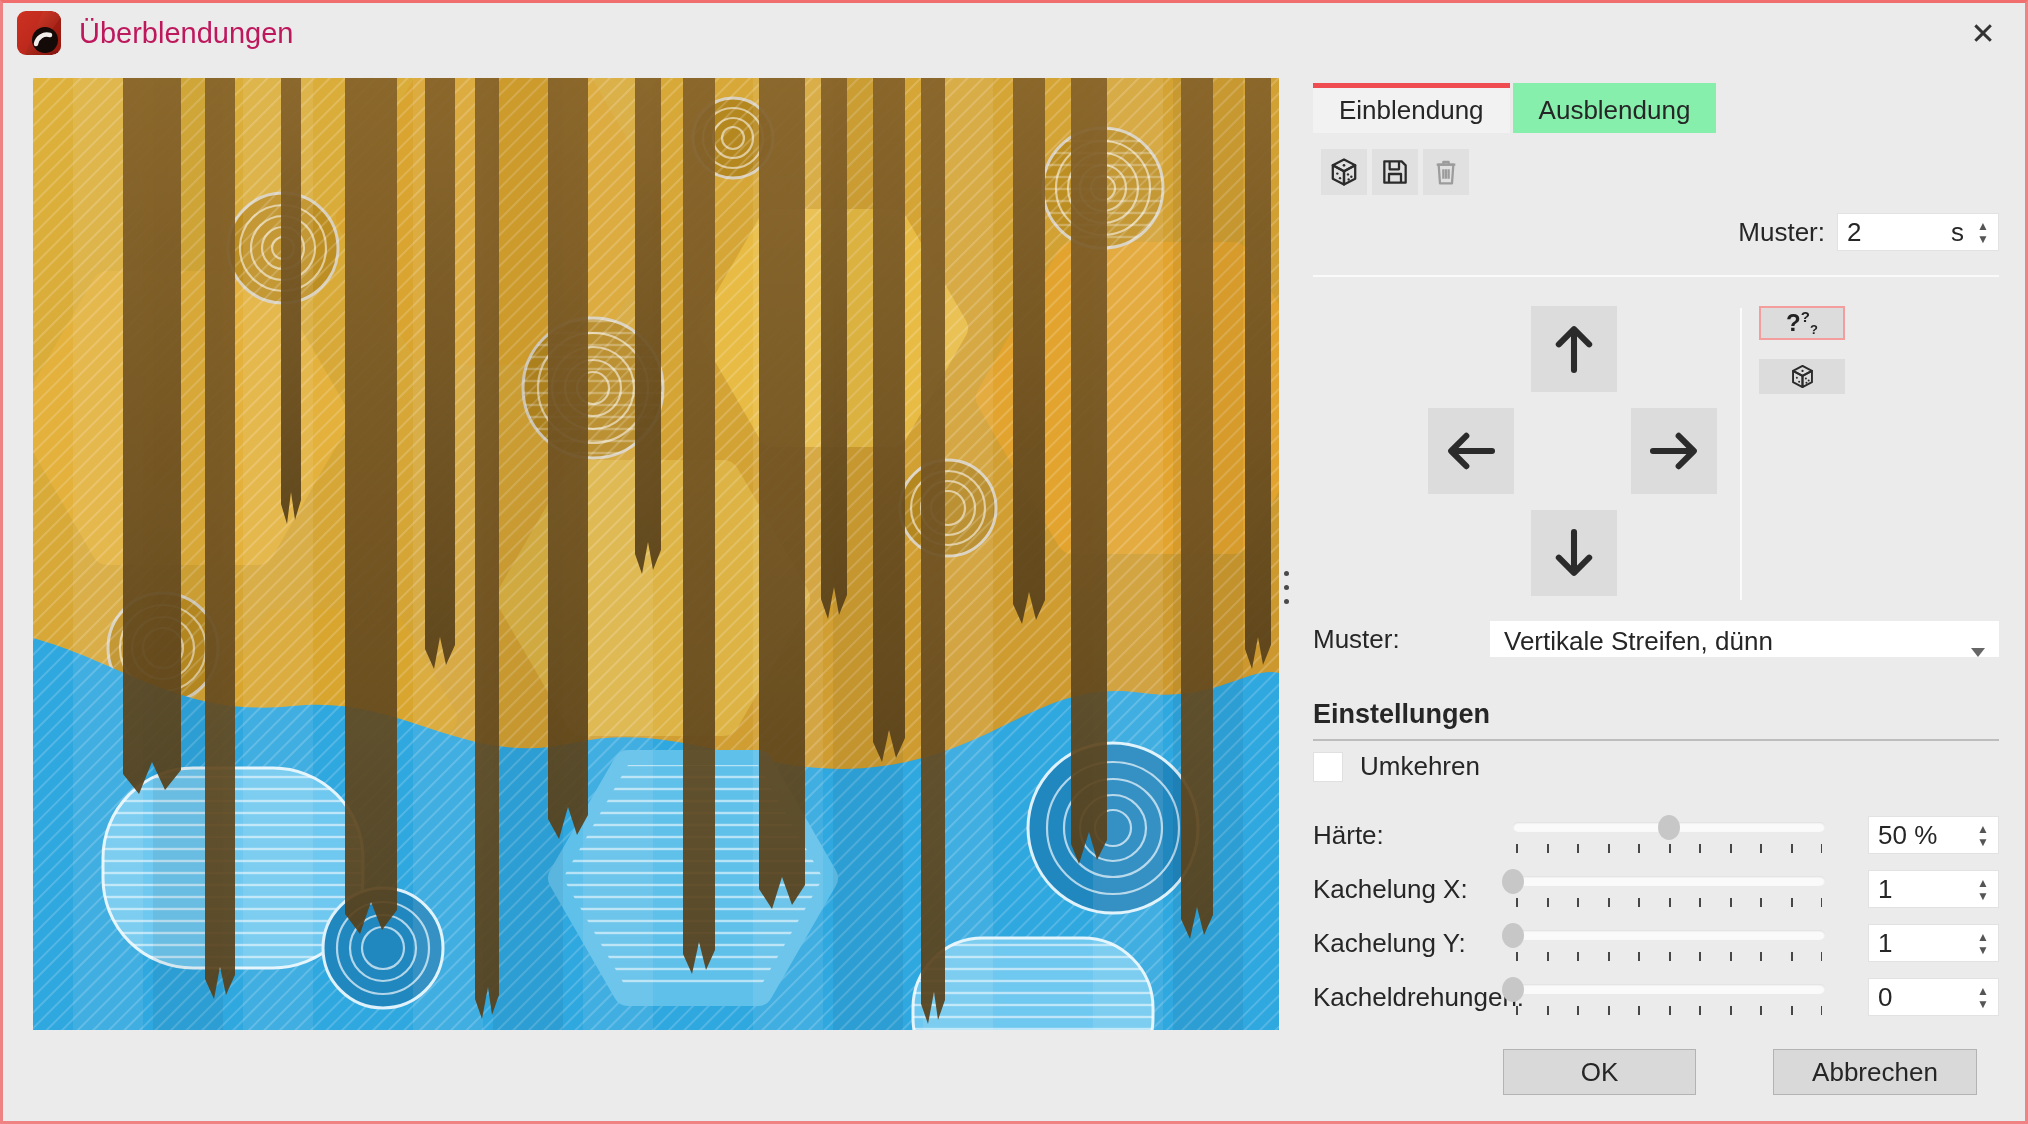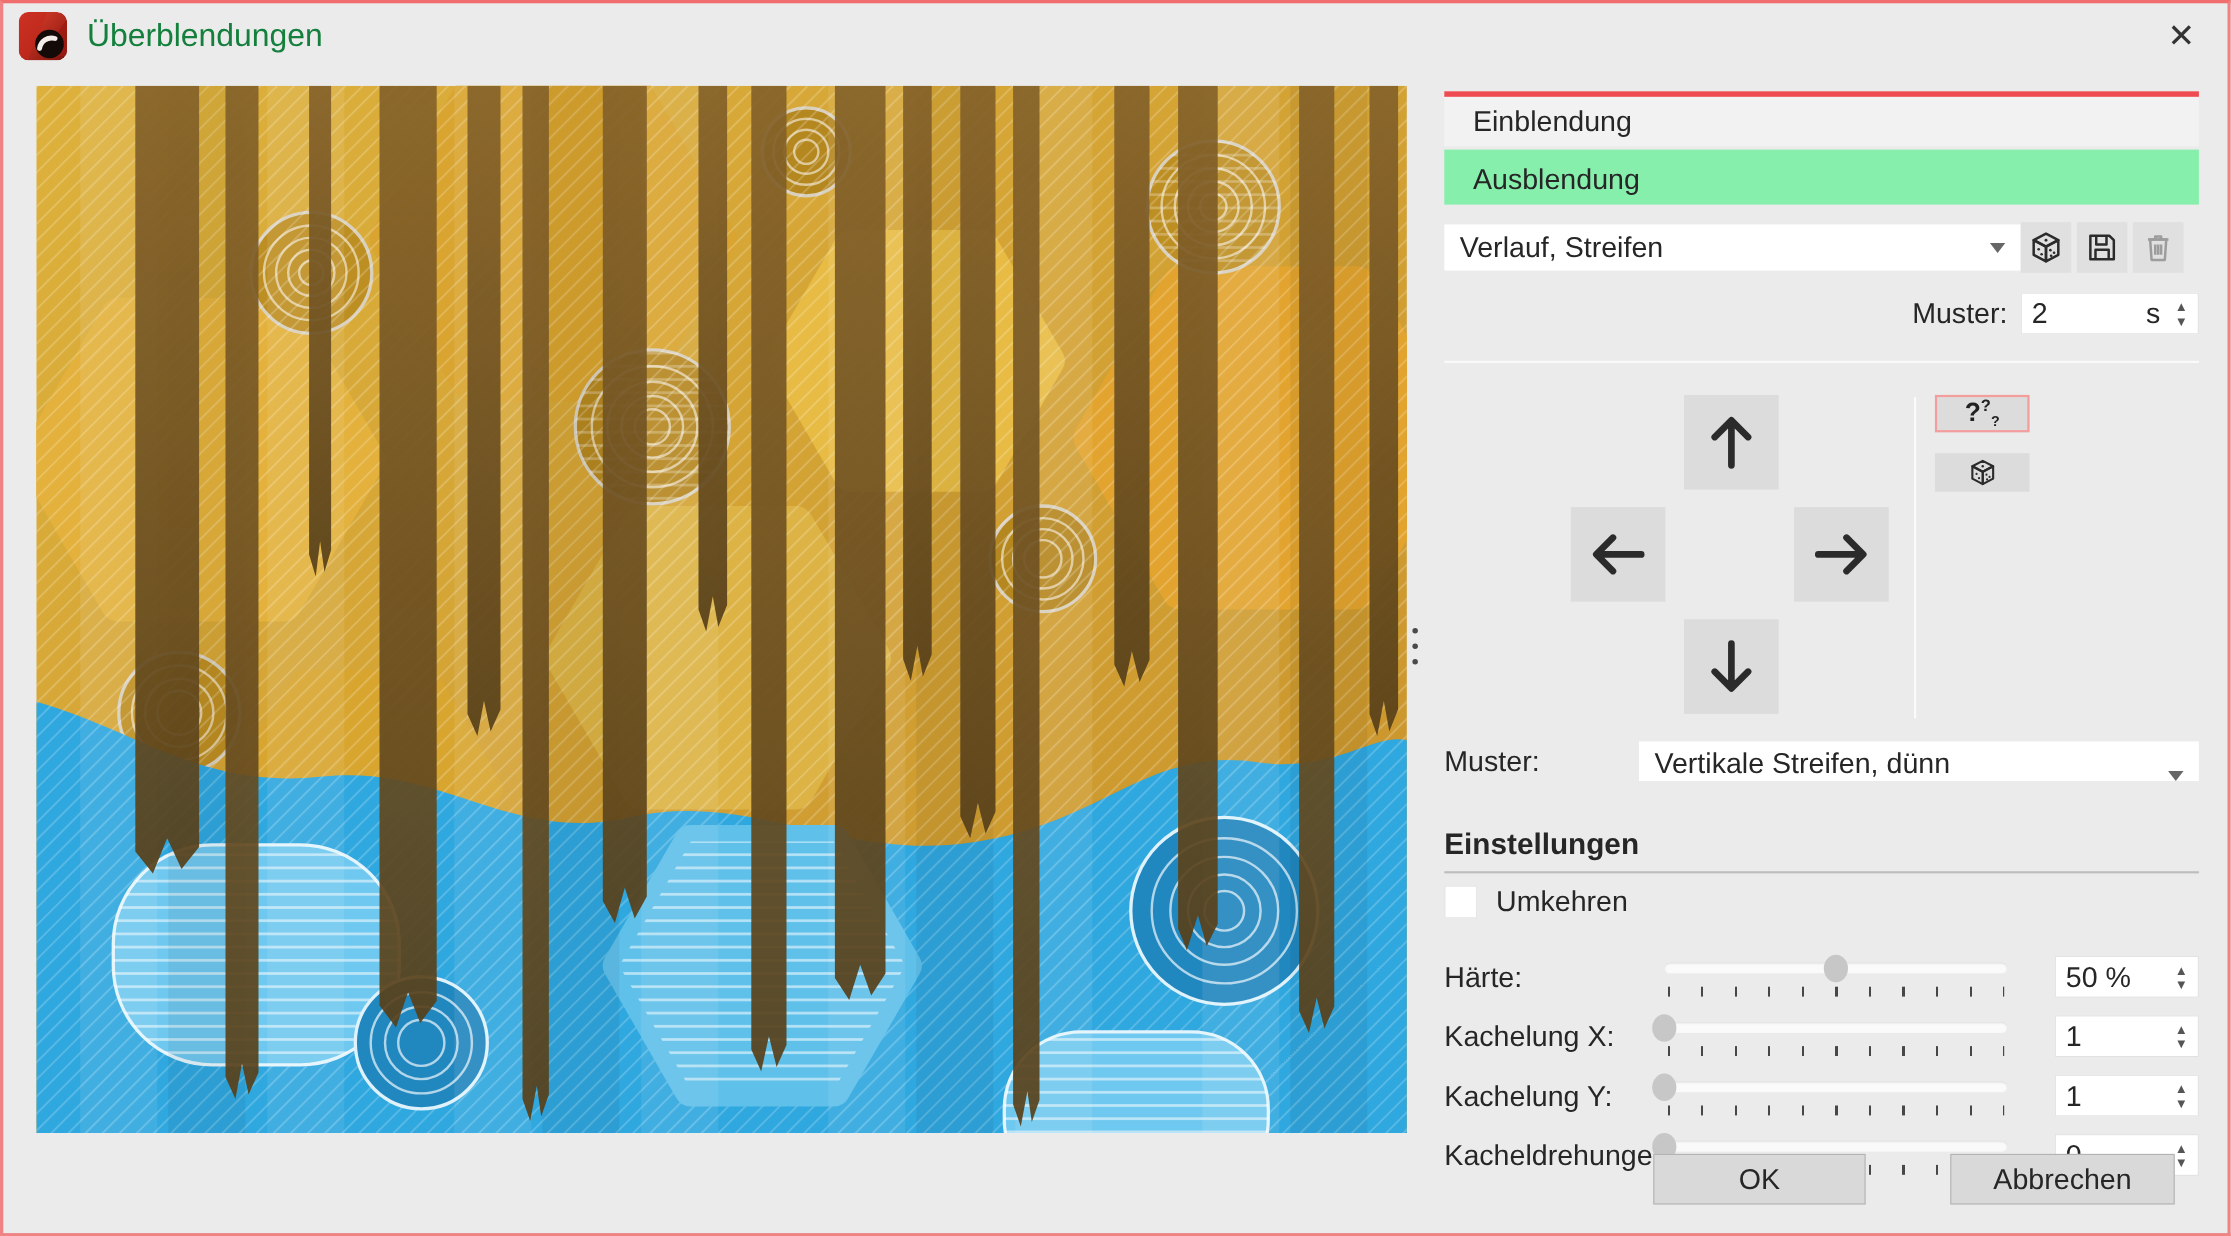--- a/index.html
+++ b/index.html
@@ -8,35 +8,35 @@
 
   .window {
     position: relative; width: 2028px; height: 1124px;
     background:#ebebeb; border:3px solid #ef8383; border-top-color:#f06e6e;
     color:#262626; overflow:hidden;
   }
 
   
   .titlebar { height:60px; display:flex; align-items:center; padding-left:14px; }
   .app-icon { width:44px; height:44px; border-radius:9px; overflow:hidden; flex:none; }
-  .title-text { margin-left:18px; font-size:29px; color:#15803d; }
+  .title-text { margin-left:18px; font-size:29px; color:#be185d; }
   .close-btn { position:absolute; top:10px; right:22px; width:40px; height:40px;
     display:grid; place-items:center; font-size:30px; color:#333; cursor:pointer; }
 
   
   .preview { position:absolute; left:30px; top:75px; width:1246px; height:952px; }
   .preview svg { width:100%; height:100%; display:block; }
 
   .splitter { position:absolute; left:1281px; top:568px; display:flex; flex-direction:column; gap:9px; cursor:col-resize; }
   .splitter i { width:5px; height:5px; border-radius:50%; background:#4a4a4a; }
 
   
   .panel { position:absolute; left:1310px; top:80px; width:686px; }
 
-  .tabs { display:flex; gap:3px;flex-direction:column; }
+  .tabs { display:flex; gap:3px; }
   .tab { height:50px; padding:0 26px; display:flex; align-items:center; font-size:26px;
          background:#86efac; cursor:pointer; border-top:5px solid transparent; }
   .tab.active { background:#f2f2f2; border-top:5px solid #ee4c50; }
 
   .preset-row { margin-top:16px; display:flex; align-items:center; }
   .combo { height:42px; background:#fff; display:flex; align-items:center;
            padding:0 14px; font-size:26px; cursor:pointer; }
   .combo .caret { margin-left:auto; width:0; height:0;
      border-left:7px solid transparent; border-right:7px solid transparent; border-top:9px solid #666; }
   .preset-combo { width:524px; flex:none; }
@@ -262,24 +262,20 @@
     <div class="tabs">
       <div class="tab active">
         <span>Einblendung</span>
       </div>
       <div class="tab">
         <span>Ausblendung</span>
       </div>
     </div>
 
     <div class="preset-row">
-      <div class="combo preset-combo">
-        <span>Verlauf, Streifen</span>
-        <span class="caret"></span>
-      </div>
       <div class="iconbtn">
         <svg viewBox="0 0 24 24" width="32" height="32" fill="none" stroke="#2b2b2b" stroke-width="1.7" stroke-linejoin="round">
           <path d="M12 2.6 L20.4 7 L12 11.4 L3.6 7 Z"></path>
           <path d="M3.6 7 L12 11.4 L12 21.4 L3.6 17 Z"></path>
           <path d="M20.4 7 L12 11.4 L12 21.4 L20.4 17 Z"></path>
           <g fill="#2b2b2b" stroke="none">
             <circle cx="12" cy="7" r="1"></circle>
             <circle cx="7" cy="13.2" r=".9"></circle>
               <circle cx="9" cy="16.6" r=".9"></circle>
             <circle cx="15" cy="13.8" r=".9"></circle>

